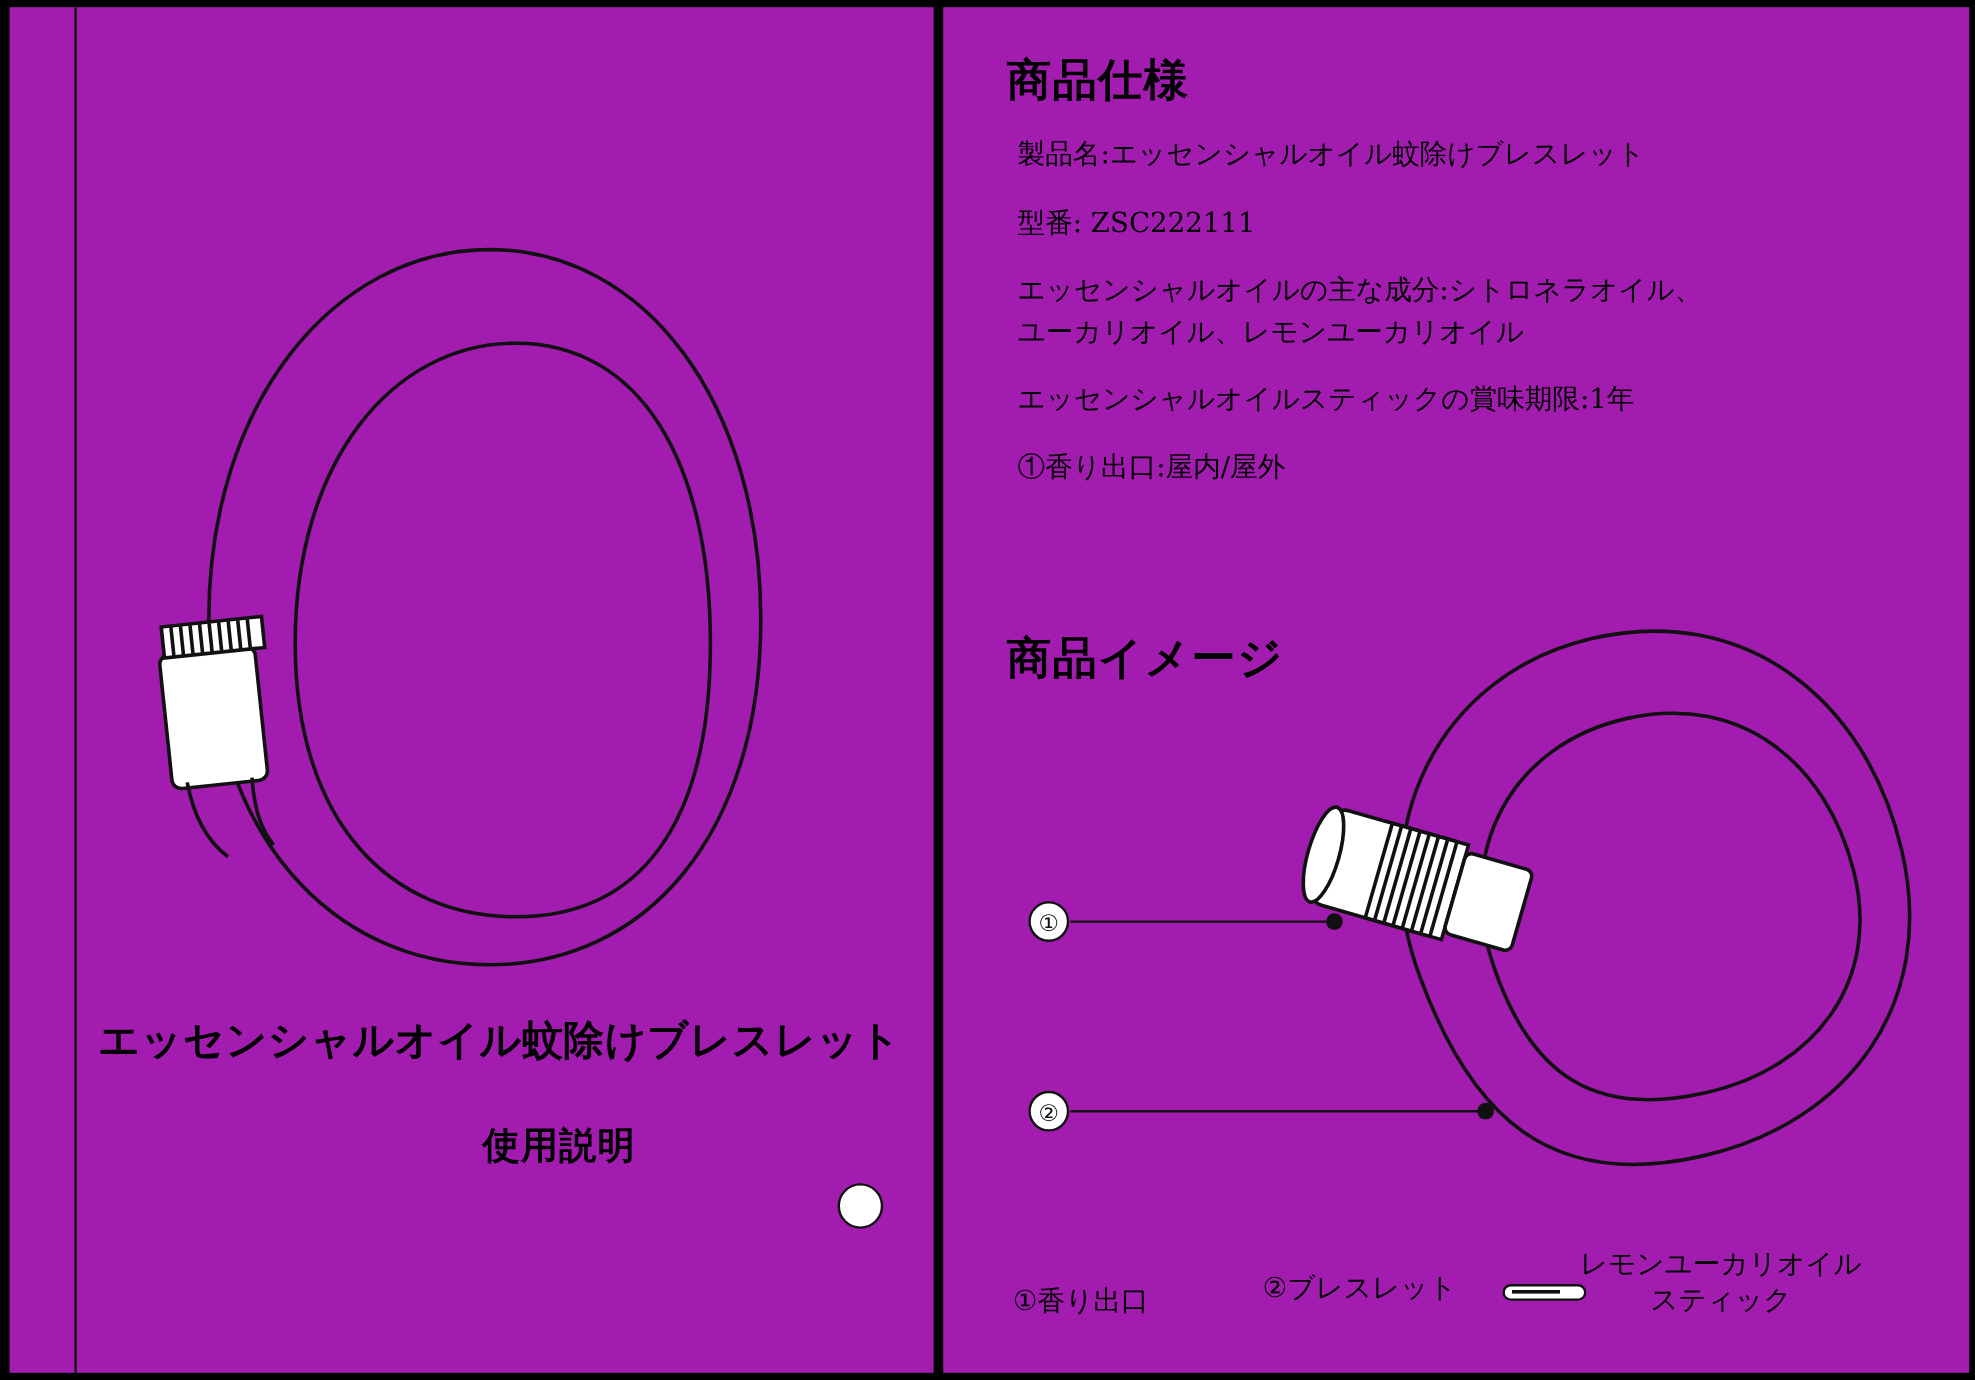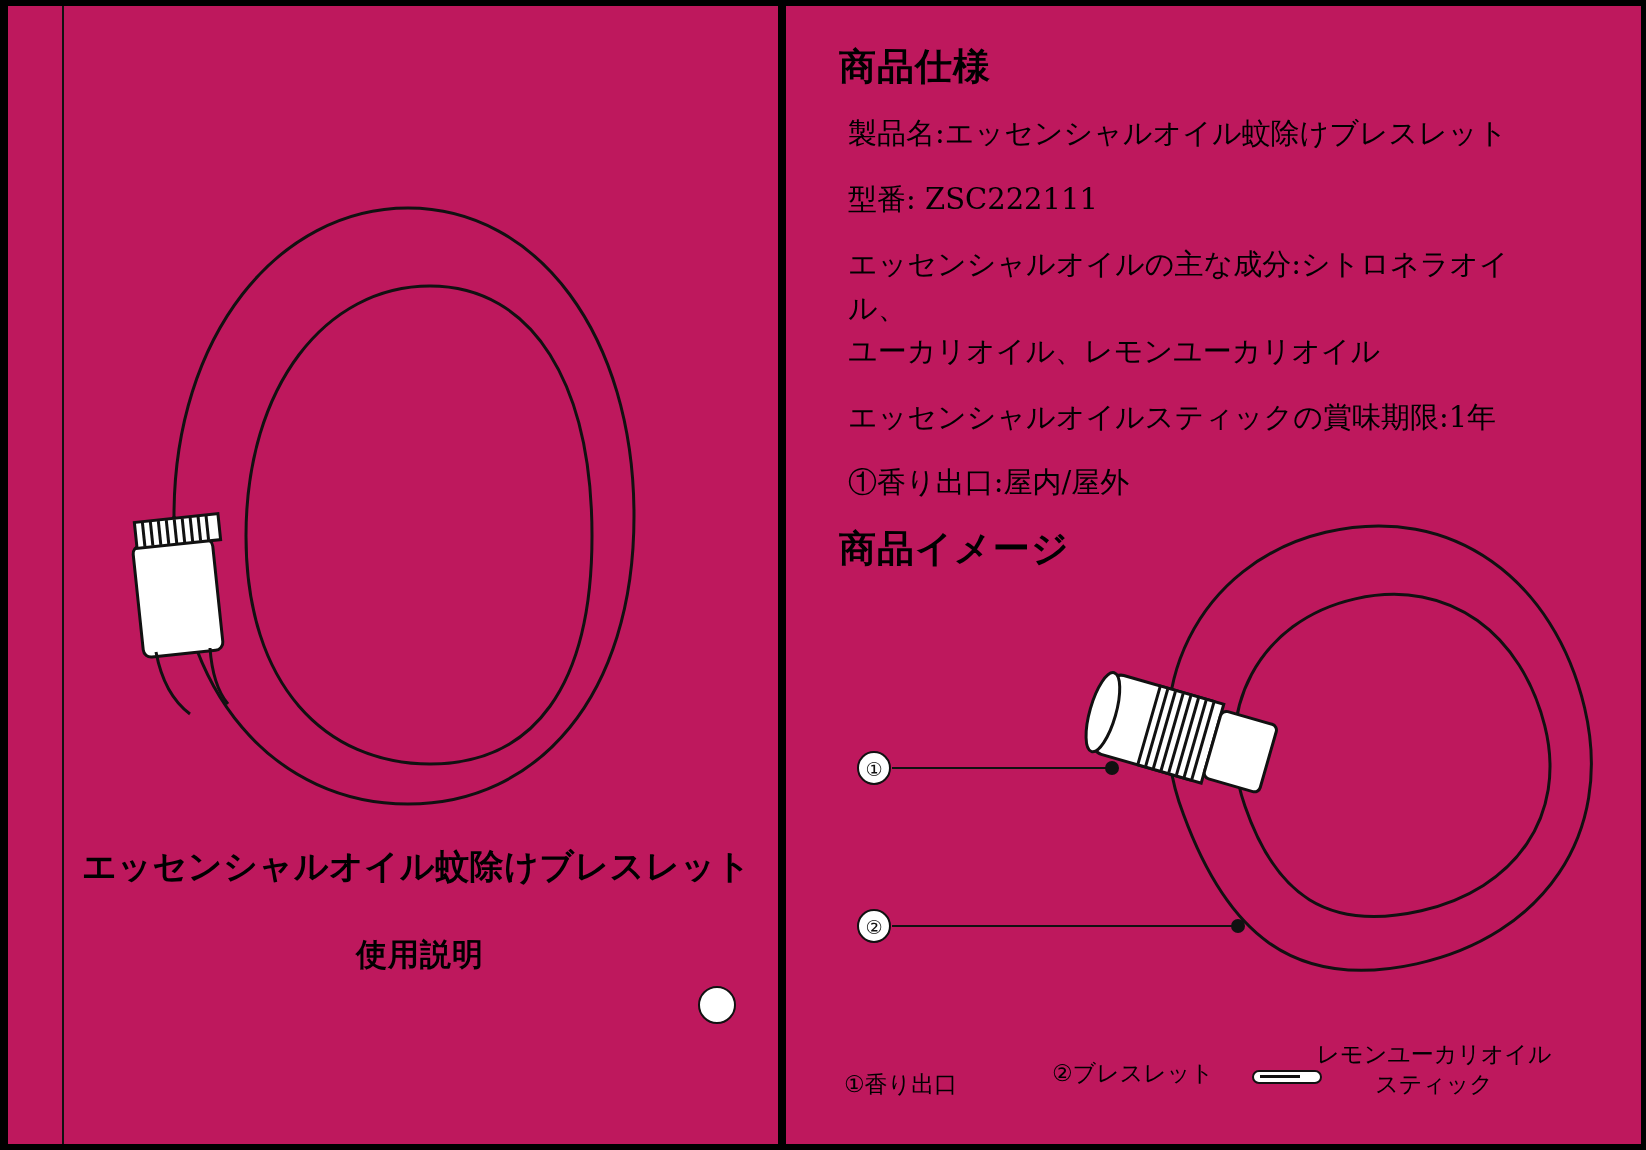--- a/index.html
+++ b/index.html
@@ -16,21 +16,21 @@
   .manual {
     position: relative;
     width: 1646px;
     height: 1150px;
     background: #000000;
     display: flex;
   }
   
   .page {
     position: relative;
-    background: #be185d;
+    background: #a21caf;
     overflow: hidden;
   }
   .page-left {
     position: absolute;
     left: 8px;
     top: 6px;
     width: 770px;
     height: 1138px;
   }
   .page-right {
@@ -85,20 +85,21 @@
     position: absolute;
     left: 54px;
     top: 928px;
     width: 716px;
     text-align: center;
     font-size: 31px;
     font-weight: bold;
     color: #000;
     font-family: "DejaVu Sans", sans-serif;
     letter-spacing: 1px;
+    padding-left: 46px;
   }
 
   
   .rp-heading {
     position: absolute;
     font-size: 37px;
     font-weight: bold;
     color: #000;
     font-family: "DejaVu Sans", sans-serif;
     letter-spacing: 1px;
@@ -106,21 +107,21 @@
   #spec-heading { left: 53px; top: 36px; }
   #image-heading { left: 53px; top: 518px; }
 
   .spec-list {
     position: absolute;
     left: 62px;
     top: 106px;
     width: 700px;
   }
   .spec-item {
-    font-size: 29px;
+    font-size: 23px;
     color: #000;
     font-family: "DejaVu Serif", serif;
     line-height: 1.5;
     margin-bottom: 22px;
     white-space: pre-line;
   }
 
   .right-art {
     position: absolute;
     left: 60px;

